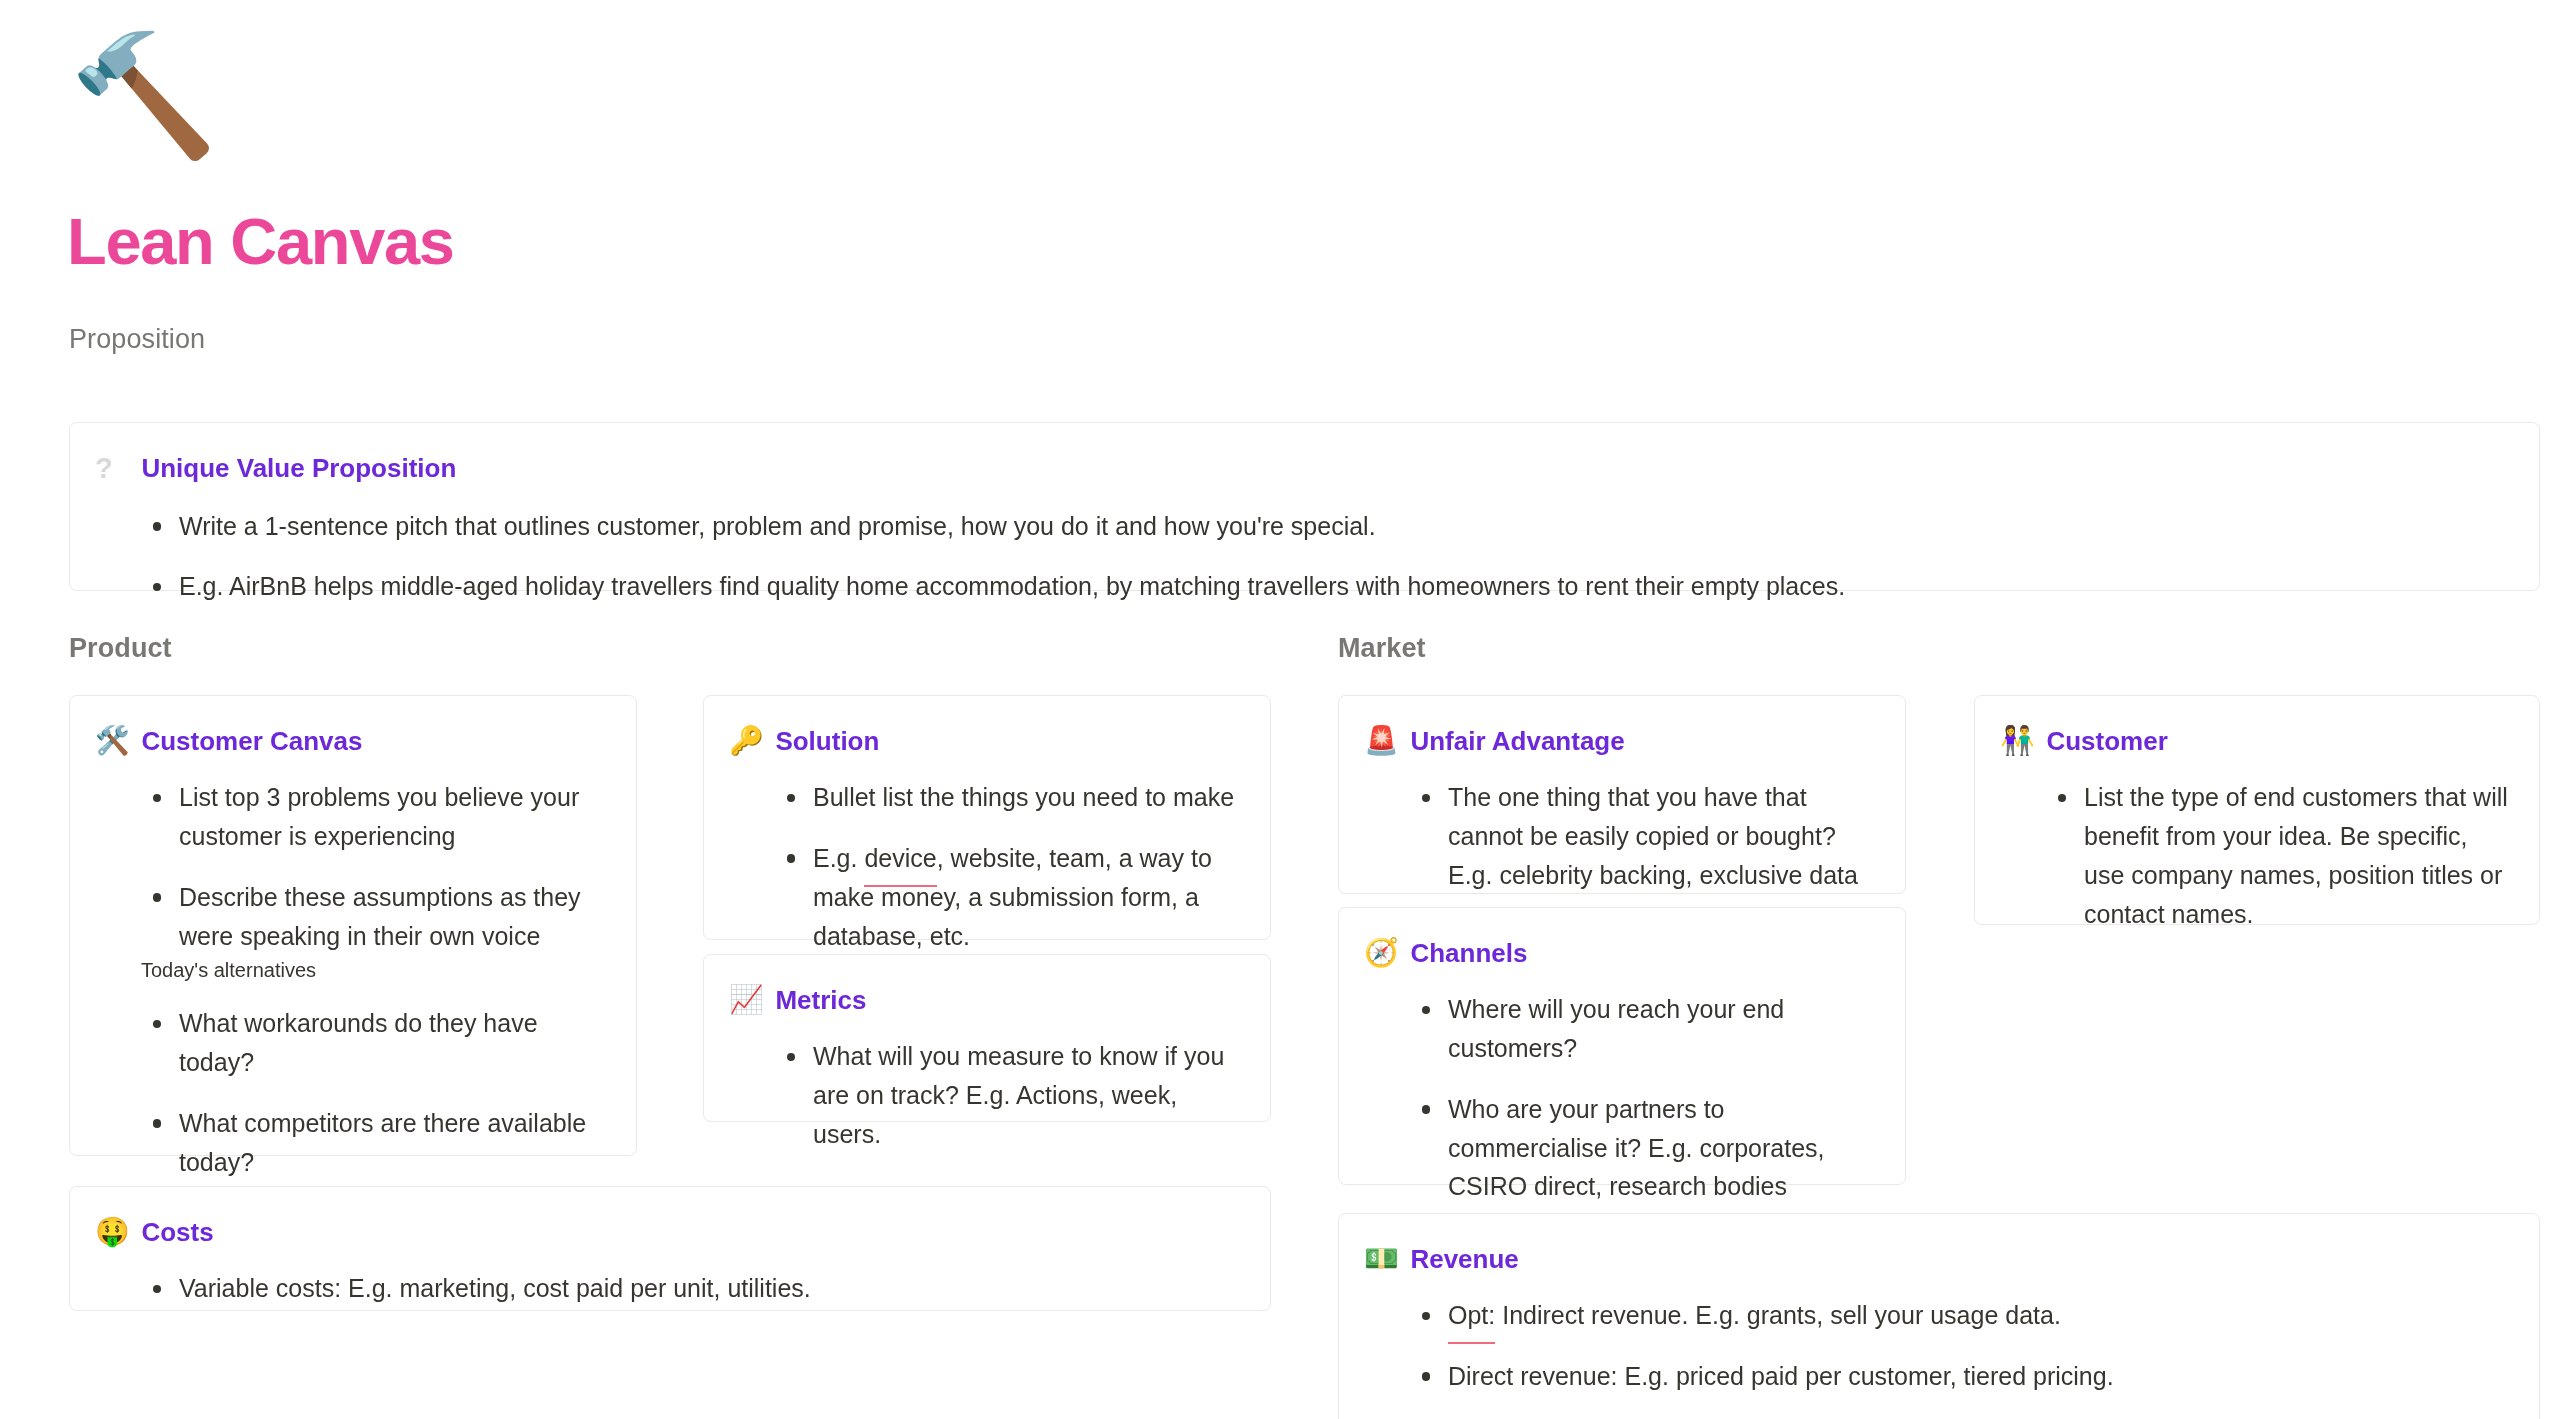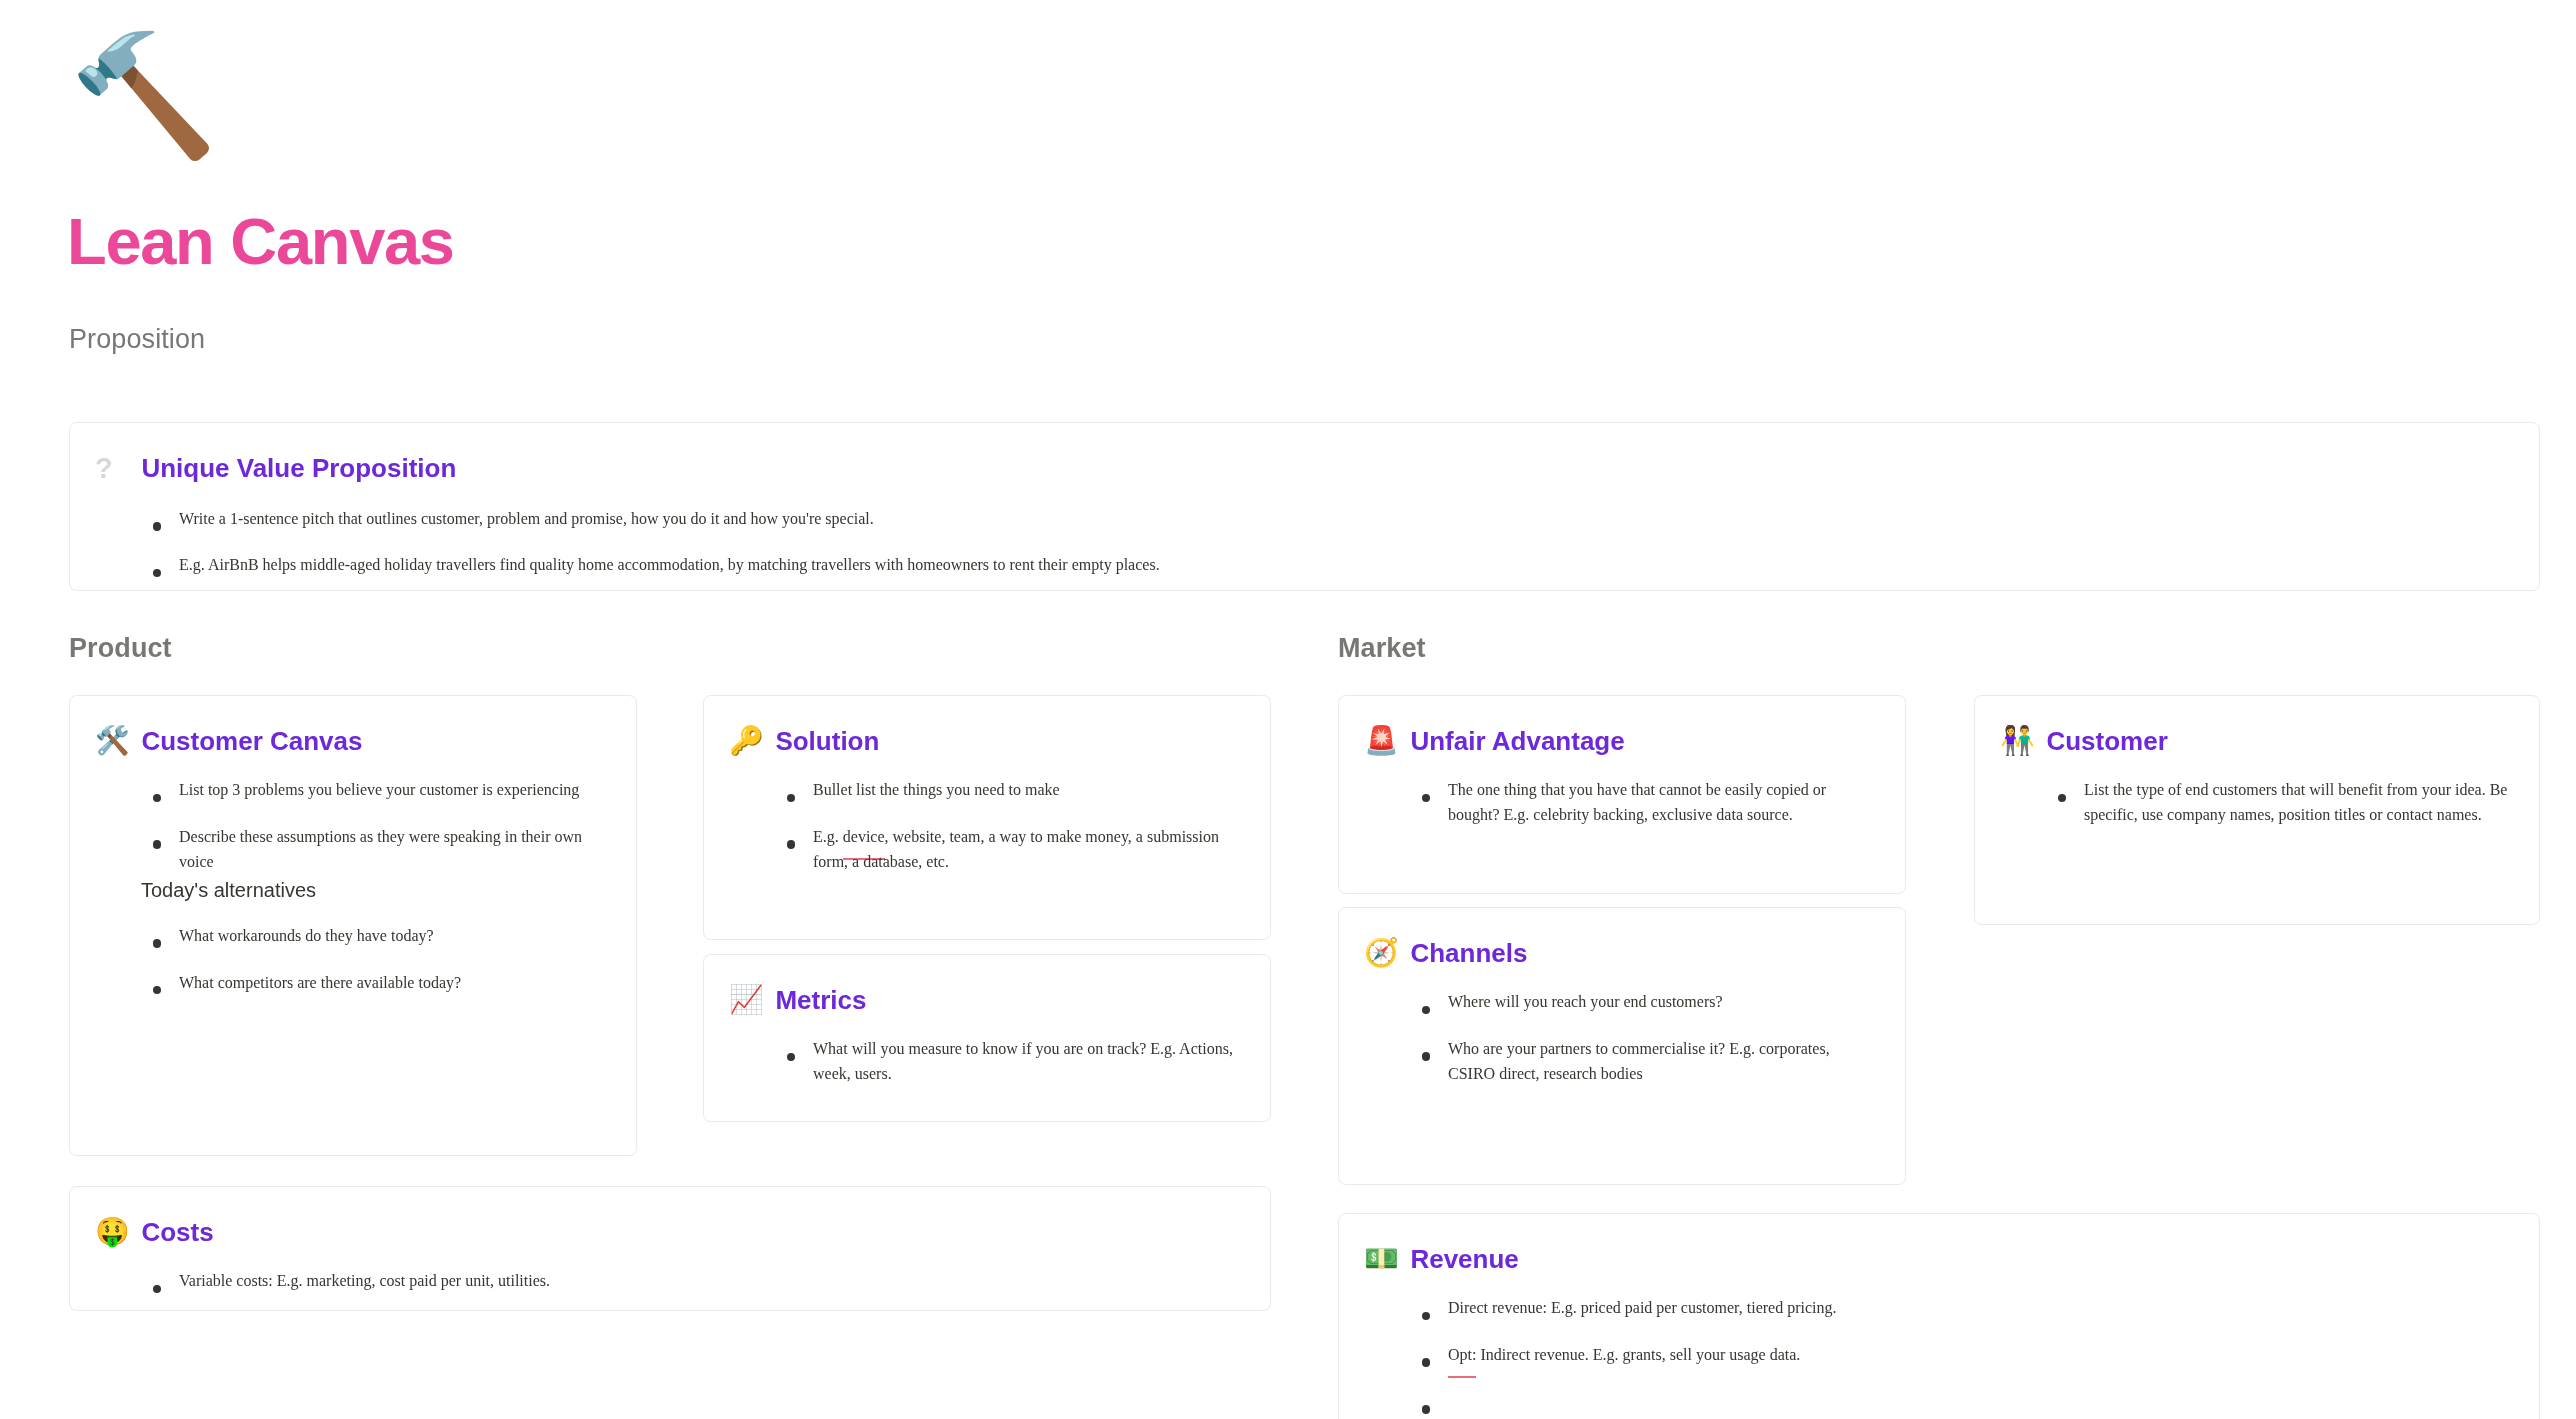--- a/index.html
+++ b/index.html
@@ -97,26 +97,25 @@
   }
 
   ul.bullets {
     list-style: none;
     margin: 0;
     padding: 0;
   }
 
   ul.bullets > li {
     position: relative;
-    font-size: 16px;
+    font-size: 25px;
     line-height: 1.55;
     color: #37352f;
     padding-left: 38px;
     margin-top: 22px;
-    font-family: Liberation Serif, serif;
   }
 
   ul.bullets > li:first-child { margin-top: 19px; }
 
   ul.bullets > li::before {
     content: "";
     position: absolute;
     left: 11.5px;
     top: 15.3px;
     width: 8.6px;
@@ -264,21 +263,21 @@
     </div>
   </div>
 
   <div class="card" style="left:1338px; top:1213px; width:1202px; height:240px;">
     <div class="card-head">
       <span class="card-emoji">💵</span>
       <span class="card-title">Revenue</span>
     </div>
     <div class="card-body">
       <ul class="bullets">
+        <li><span class="spell">Opt:</span><span> Indirect revenue. E.g. grants, sell your usage data.</span></li>
         <li>Direct revenue: E.g. priced paid per customer, tiered pricing.</li>
-        <li><span class="spell">Opt:</span><span> Indirect revenue. E.g. grants, sell your usage data.</span></li>
         <li></li>
       </ul>
     </div>
   </div>
 
 </div>
 
 
 </body></html>

